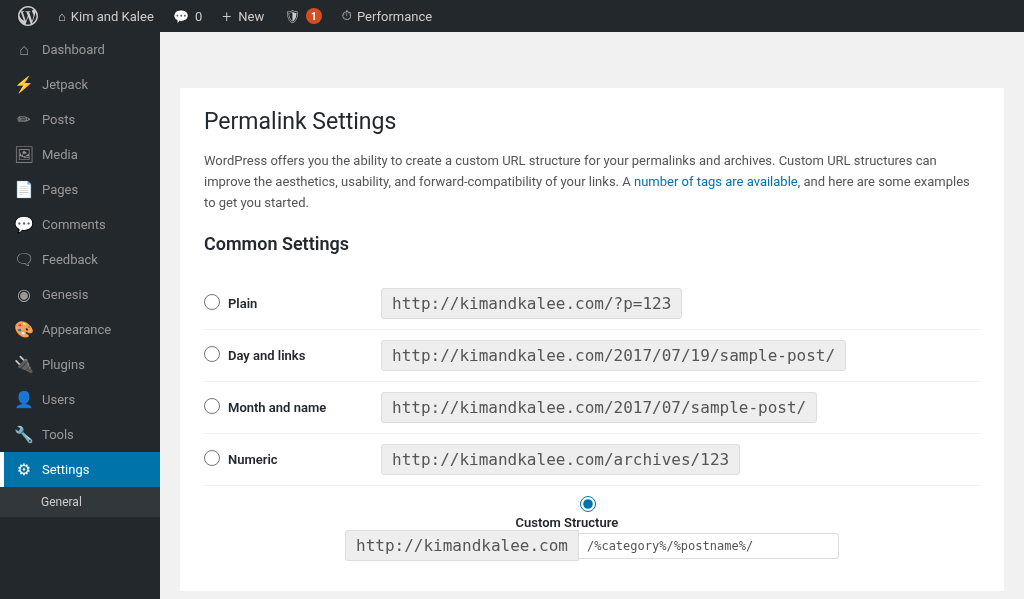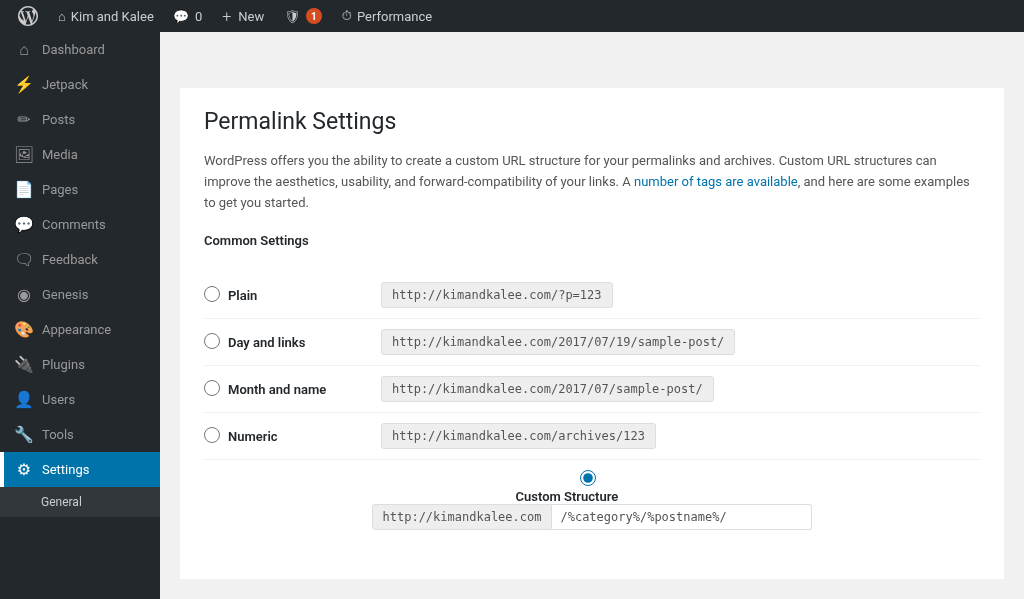--- a/index.html
+++ b/index.html
@@ -99,21 +99,21 @@
     .description {
       font-size: 13px;
       color: #555;
       line-height: 1.6;
       margin-bottom: 20px;
     }
     .description a { color: #0073aa; text-decoration: none; }
 
     
     .section-heading {
-      font-size: 13px;
+      font-size: 18px;
       font-weight: 600;
       color: #23282d;
       margin-bottom: 16px;
       padding-bottom: 8px;
     }
     .permalink-row {
       display: flex;
       align-items: center;
       padding: 10px 0;
       border-bottom: 1px solid #f0f0f0;
@@ -141,21 +141,21 @@
       flex: 1;
       display: flex;
       align-items: center;
       gap: 0;
     }
     .url-display {
       background: #eee;
       border: 1px solid #ddd;
       padding: 5px 10px;
       font-family: monospace;
-      font-size: 12px;
+      font-size: 16px;
       color: #555;
       border-radius: 3px;
     }
     .url-input-group {
       display: flex;
       align-items: center;
     }
     .url-input-group .url-display {
       border-radius: 3px 0 0 3px;
     }

